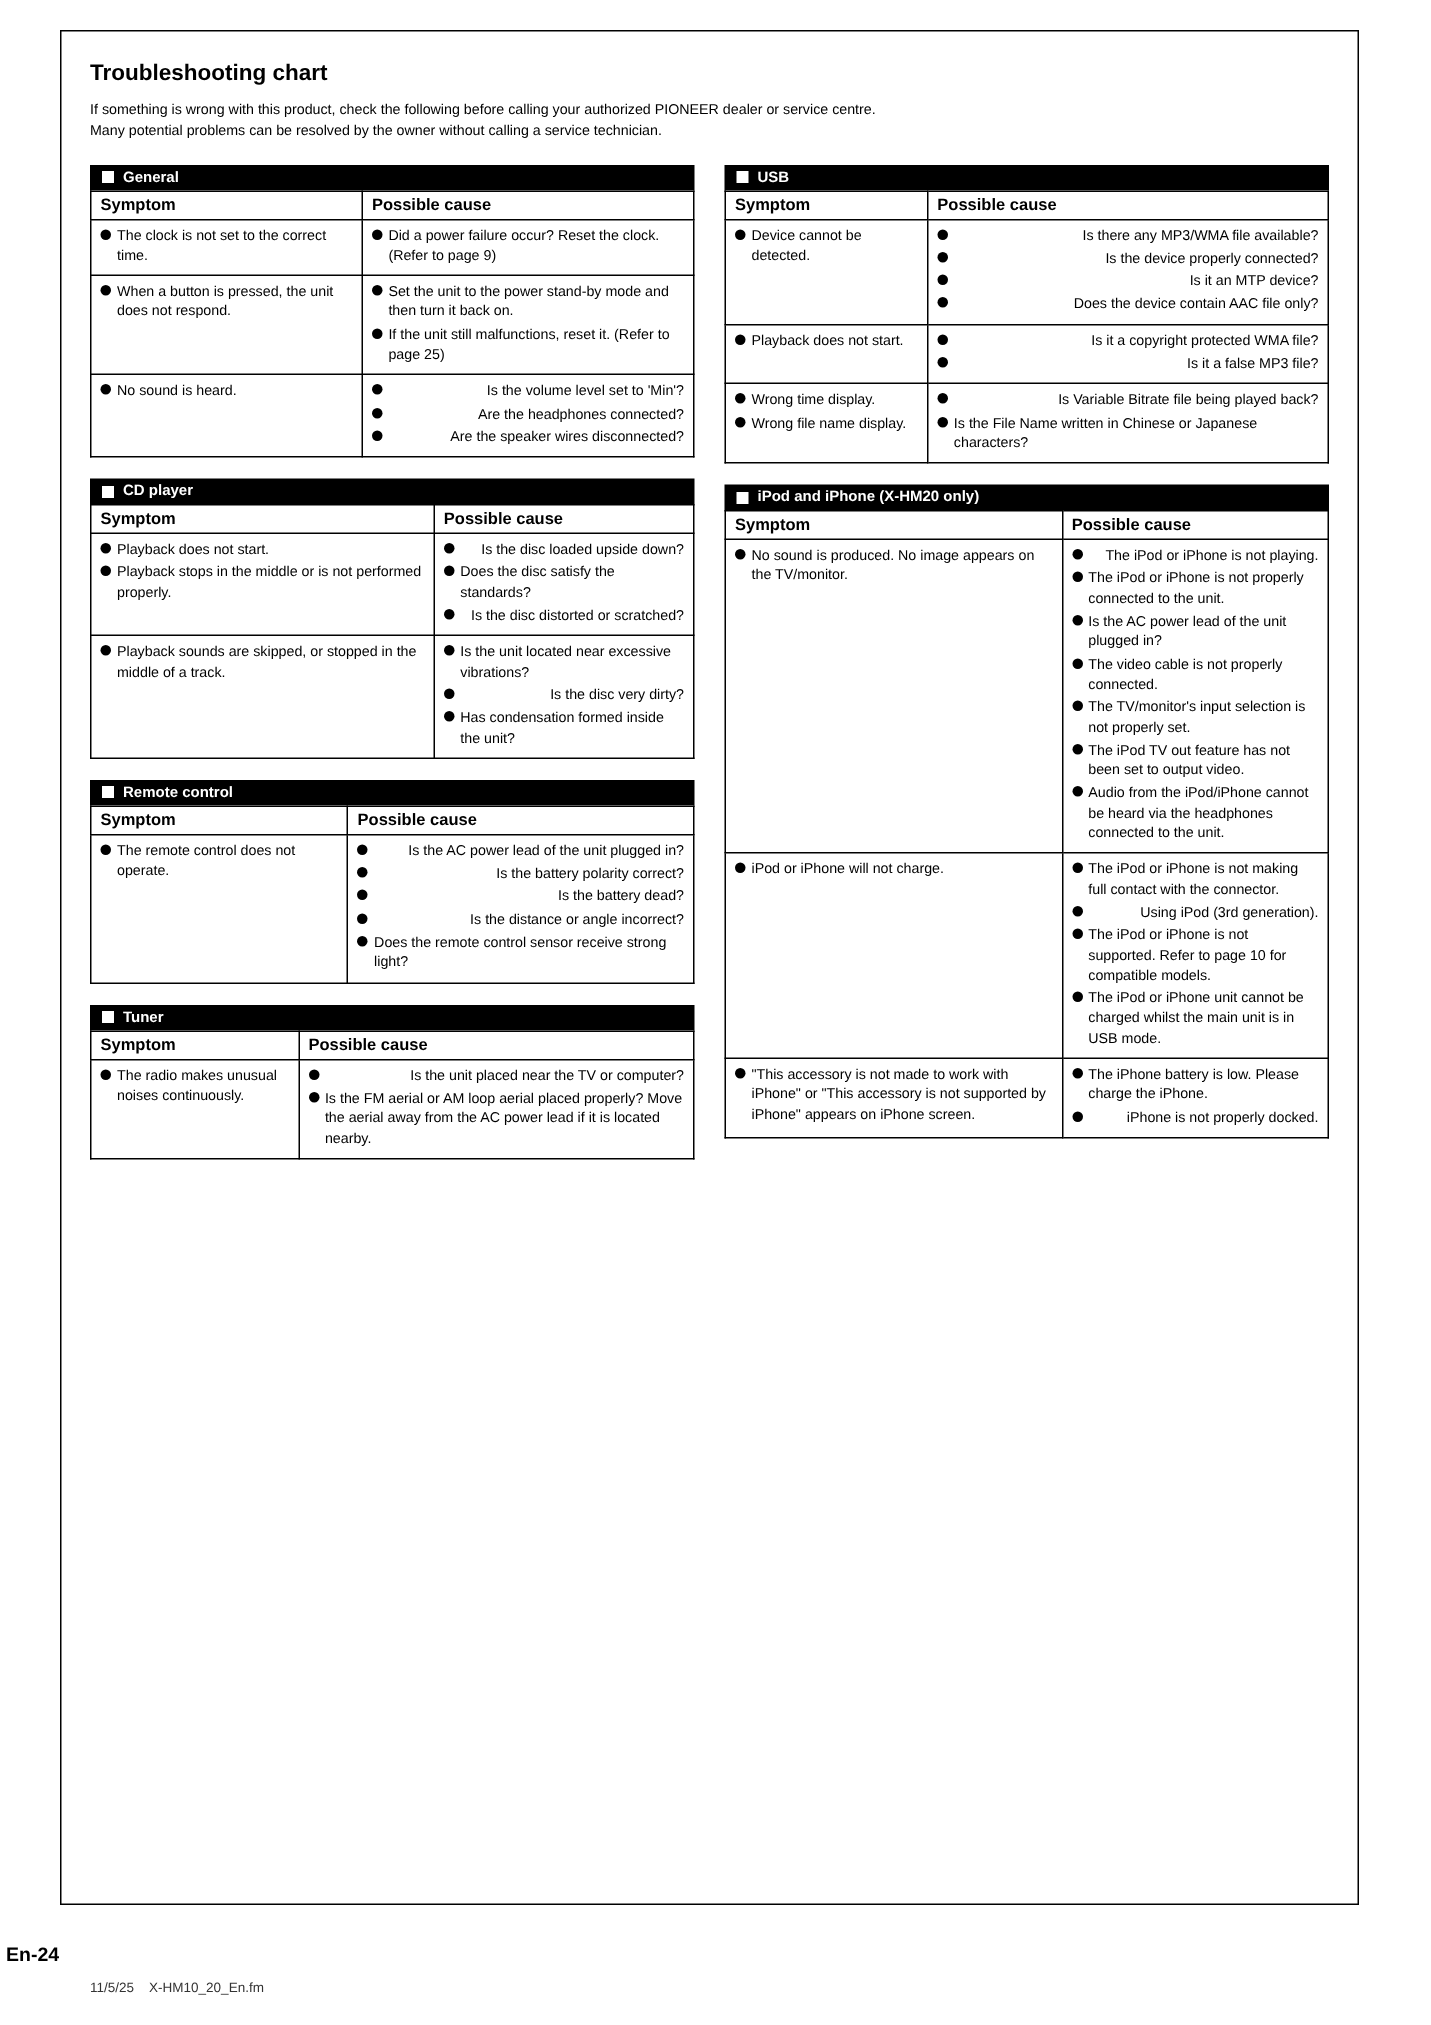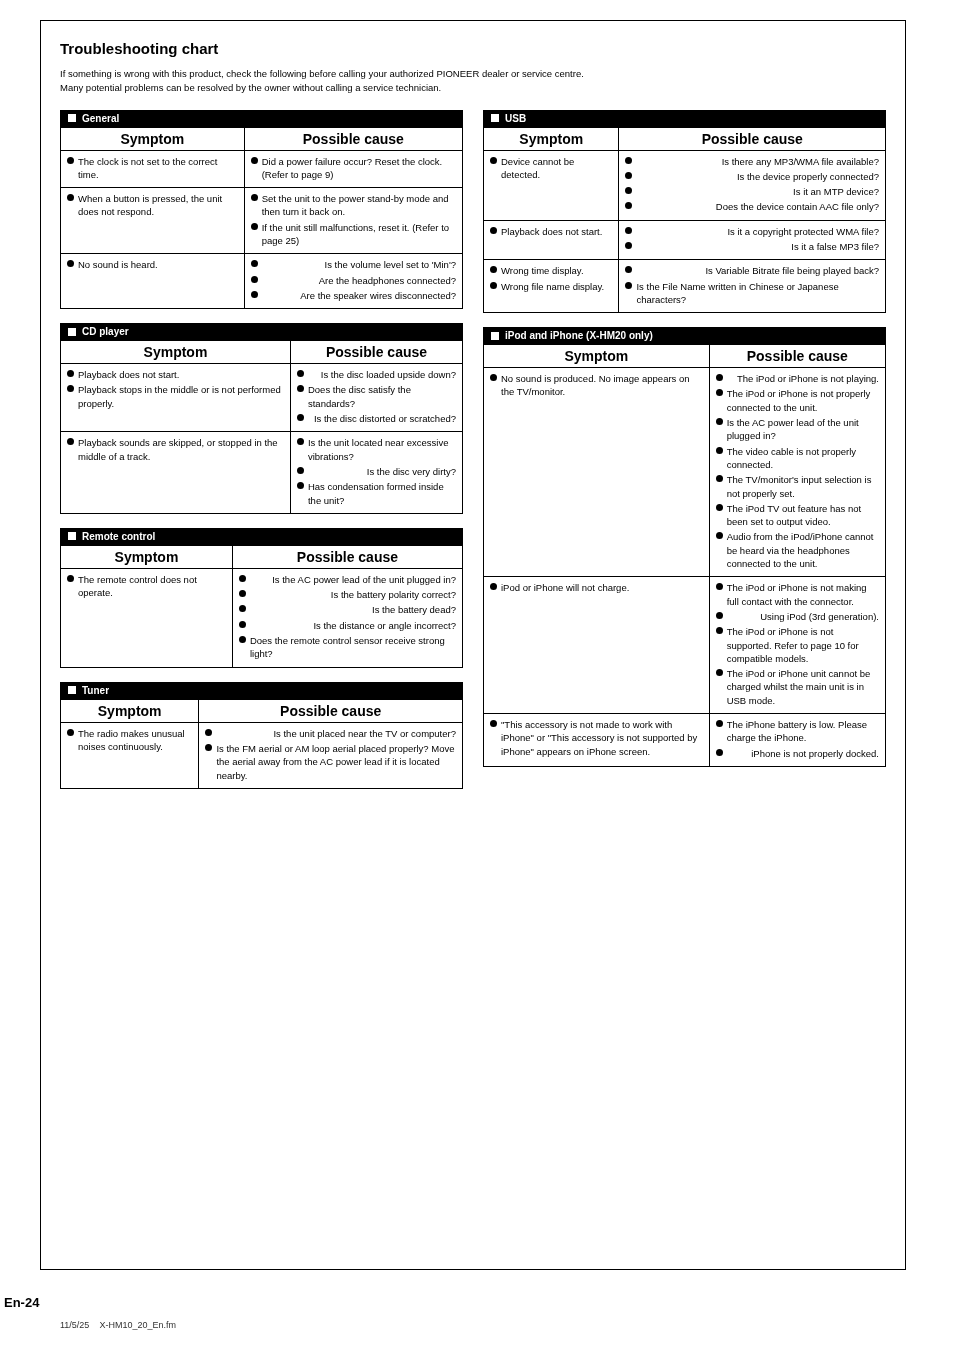--- a/index.html
+++ b/index.html
@@ -70,22 +70,22 @@
       width: 100%;
       border-collapse: collapse;
       border: 1px solid #000;
       font-size: 9.5px;
     }
     table.trouble-table th {
       font-weight: bold;
       background: #fff;
       border: 1px solid #000;
       padding: 3px 6px;
-      text-align: center;
-      font-size: 14px;
+      text-align: left;
+      font-size: 11px;
     }
     table.trouble-table td {
       border: 1px solid #000;
       padding: 4px 6px;
       vertical-align: top;
       font-size: 9.5px;
       line-height: 1.4;
     }
     .bullet-list {
       list-style: none;

